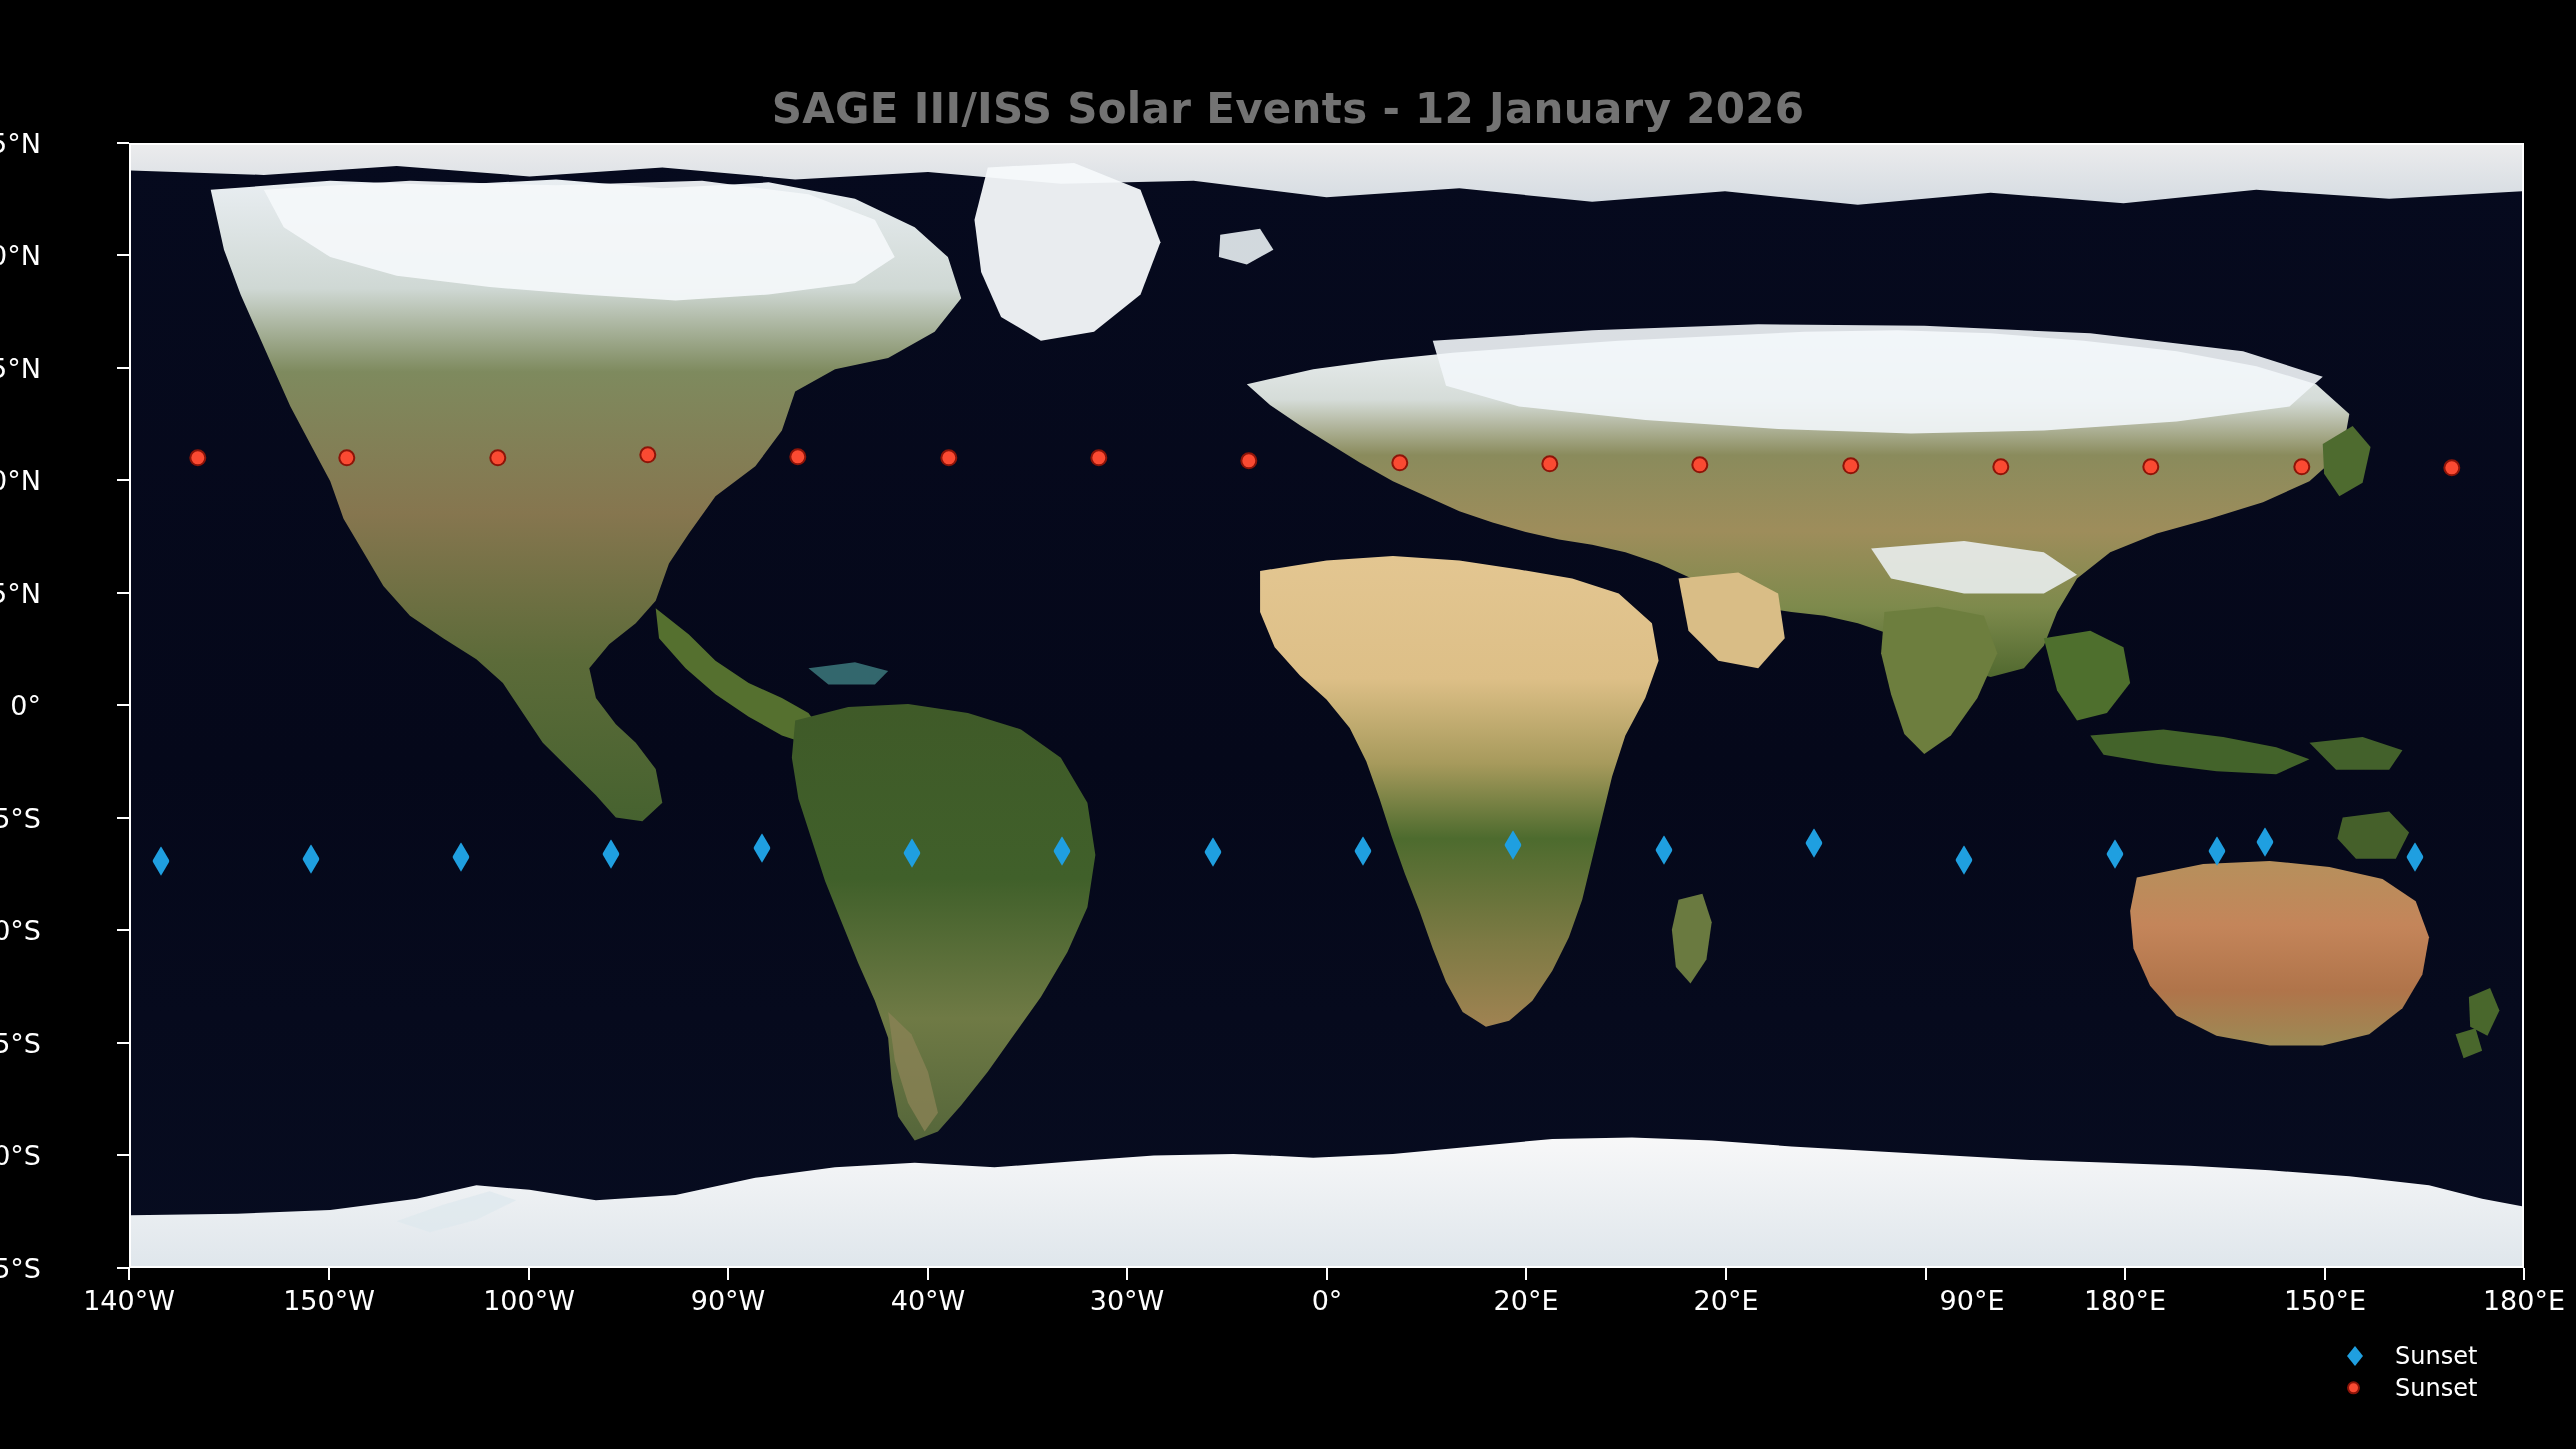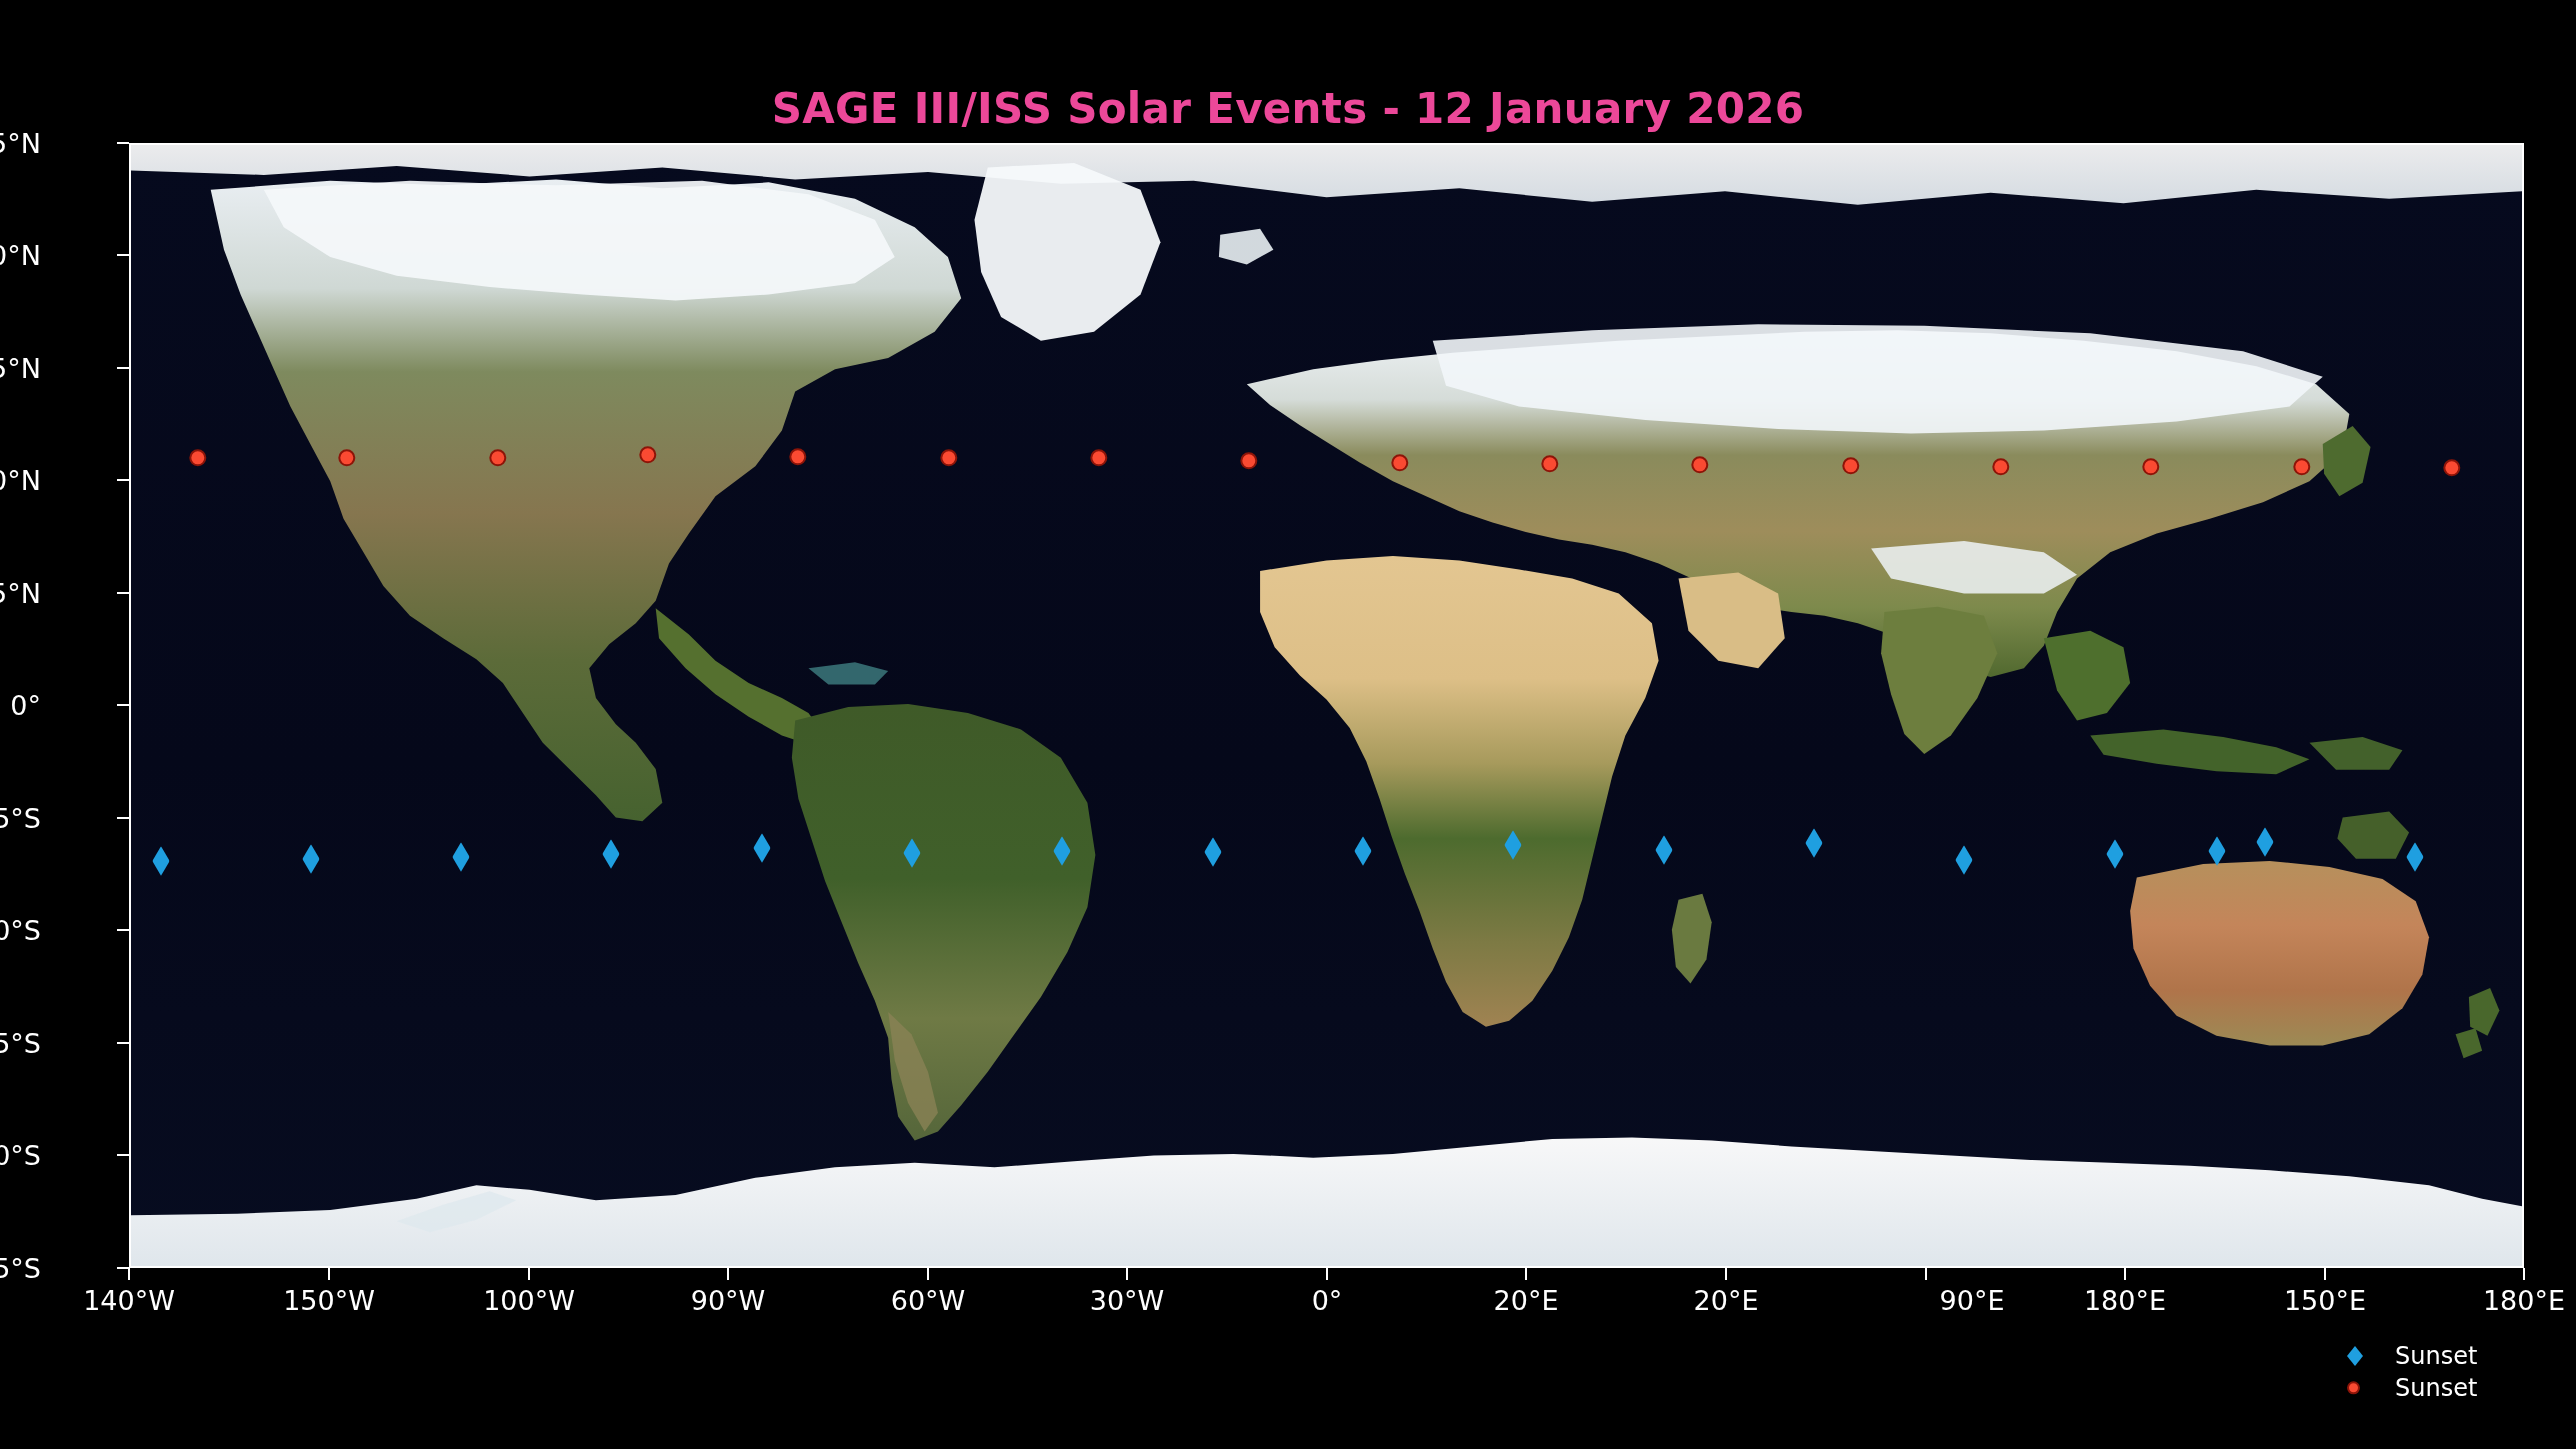--- a/index.html
+++ b/index.html
@@ -2,21 +2,21 @@
 <html style="font-size:10.7px"><head>
 <meta charset="utf-8">
 <style>
   html,body{margin:0;padding:0;background:#000;}
   body{width:2576px;height:1449px;overflow:hidden;font-family:"DejaVu Sans",sans-serif;}
   #root{position:relative;width:2576px;height:1449px;background:#000;}
 
   
   #title{
     position:absolute;left:0;top:84px;width:2576px;text-align:center;
-    color:#ec4899;font-size:42px;font-weight:bold;letter-spacing:0.3px;
+    color:#737373;font-size:42px;font-weight:bold;letter-spacing:0.3px;
     font-family:"DejaVu Sans",sans-serif;
   }
 
   
   #plot{
     position:absolute;left:129px;top:143px;width:2395px;height:1125px;
     background:#05081a;border:2.7px solid #ffffff;box-sizing:border-box;overflow:hidden;
   }
   #mapsvg{position:absolute;left:0;top:0;width:100%;height:100%;display:block;}
   #markers{position:absolute;left:0;top:0;width:100%;height:100%;}
@@ -283,21 +283,21 @@
     </div>
   <div id="xticks">
       <div class="xtick" style="left: 129px;">140°W</div>
       <div class="xtickmark" style="left: 129px;"></div>
       <div class="xtick" style="left: 329px;">150°W</div>
       <div class="xtickmark" style="left: 329px;"></div>
       <div class="xtick" style="left: 529px;">100°W</div>
       <div class="xtickmark" style="left: 529px;"></div>
       <div class="xtick" style="left: 728px;">90°W</div>
       <div class="xtickmark" style="left: 728px;"></div>
-      <div class="xtick" style="left: 928px;">60°W</div>
+      <div class="xtick" style="left: 928px;">40°W</div>
       <div class="xtickmark" style="left: 928px;"></div>
       <div class="xtick" style="left: 1127px;">30°W</div>
       <div class="xtickmark" style="left: 1127px;"></div>
       <div class="xtick" style="left: 1327px;">0°</div>
       <div class="xtickmark" style="left: 1327px;"></div>
       <div class="xtick" style="left: 1526px;">20°E</div>
       <div class="xtickmark" style="left: 1526px;"></div>
       <div class="xtick" style="left: 1726px;">20°E</div>
       <div class="xtickmark" style="left: 1726px;"></div>
       <div class="xtick" style="left: 1972px;">90°E</div>

